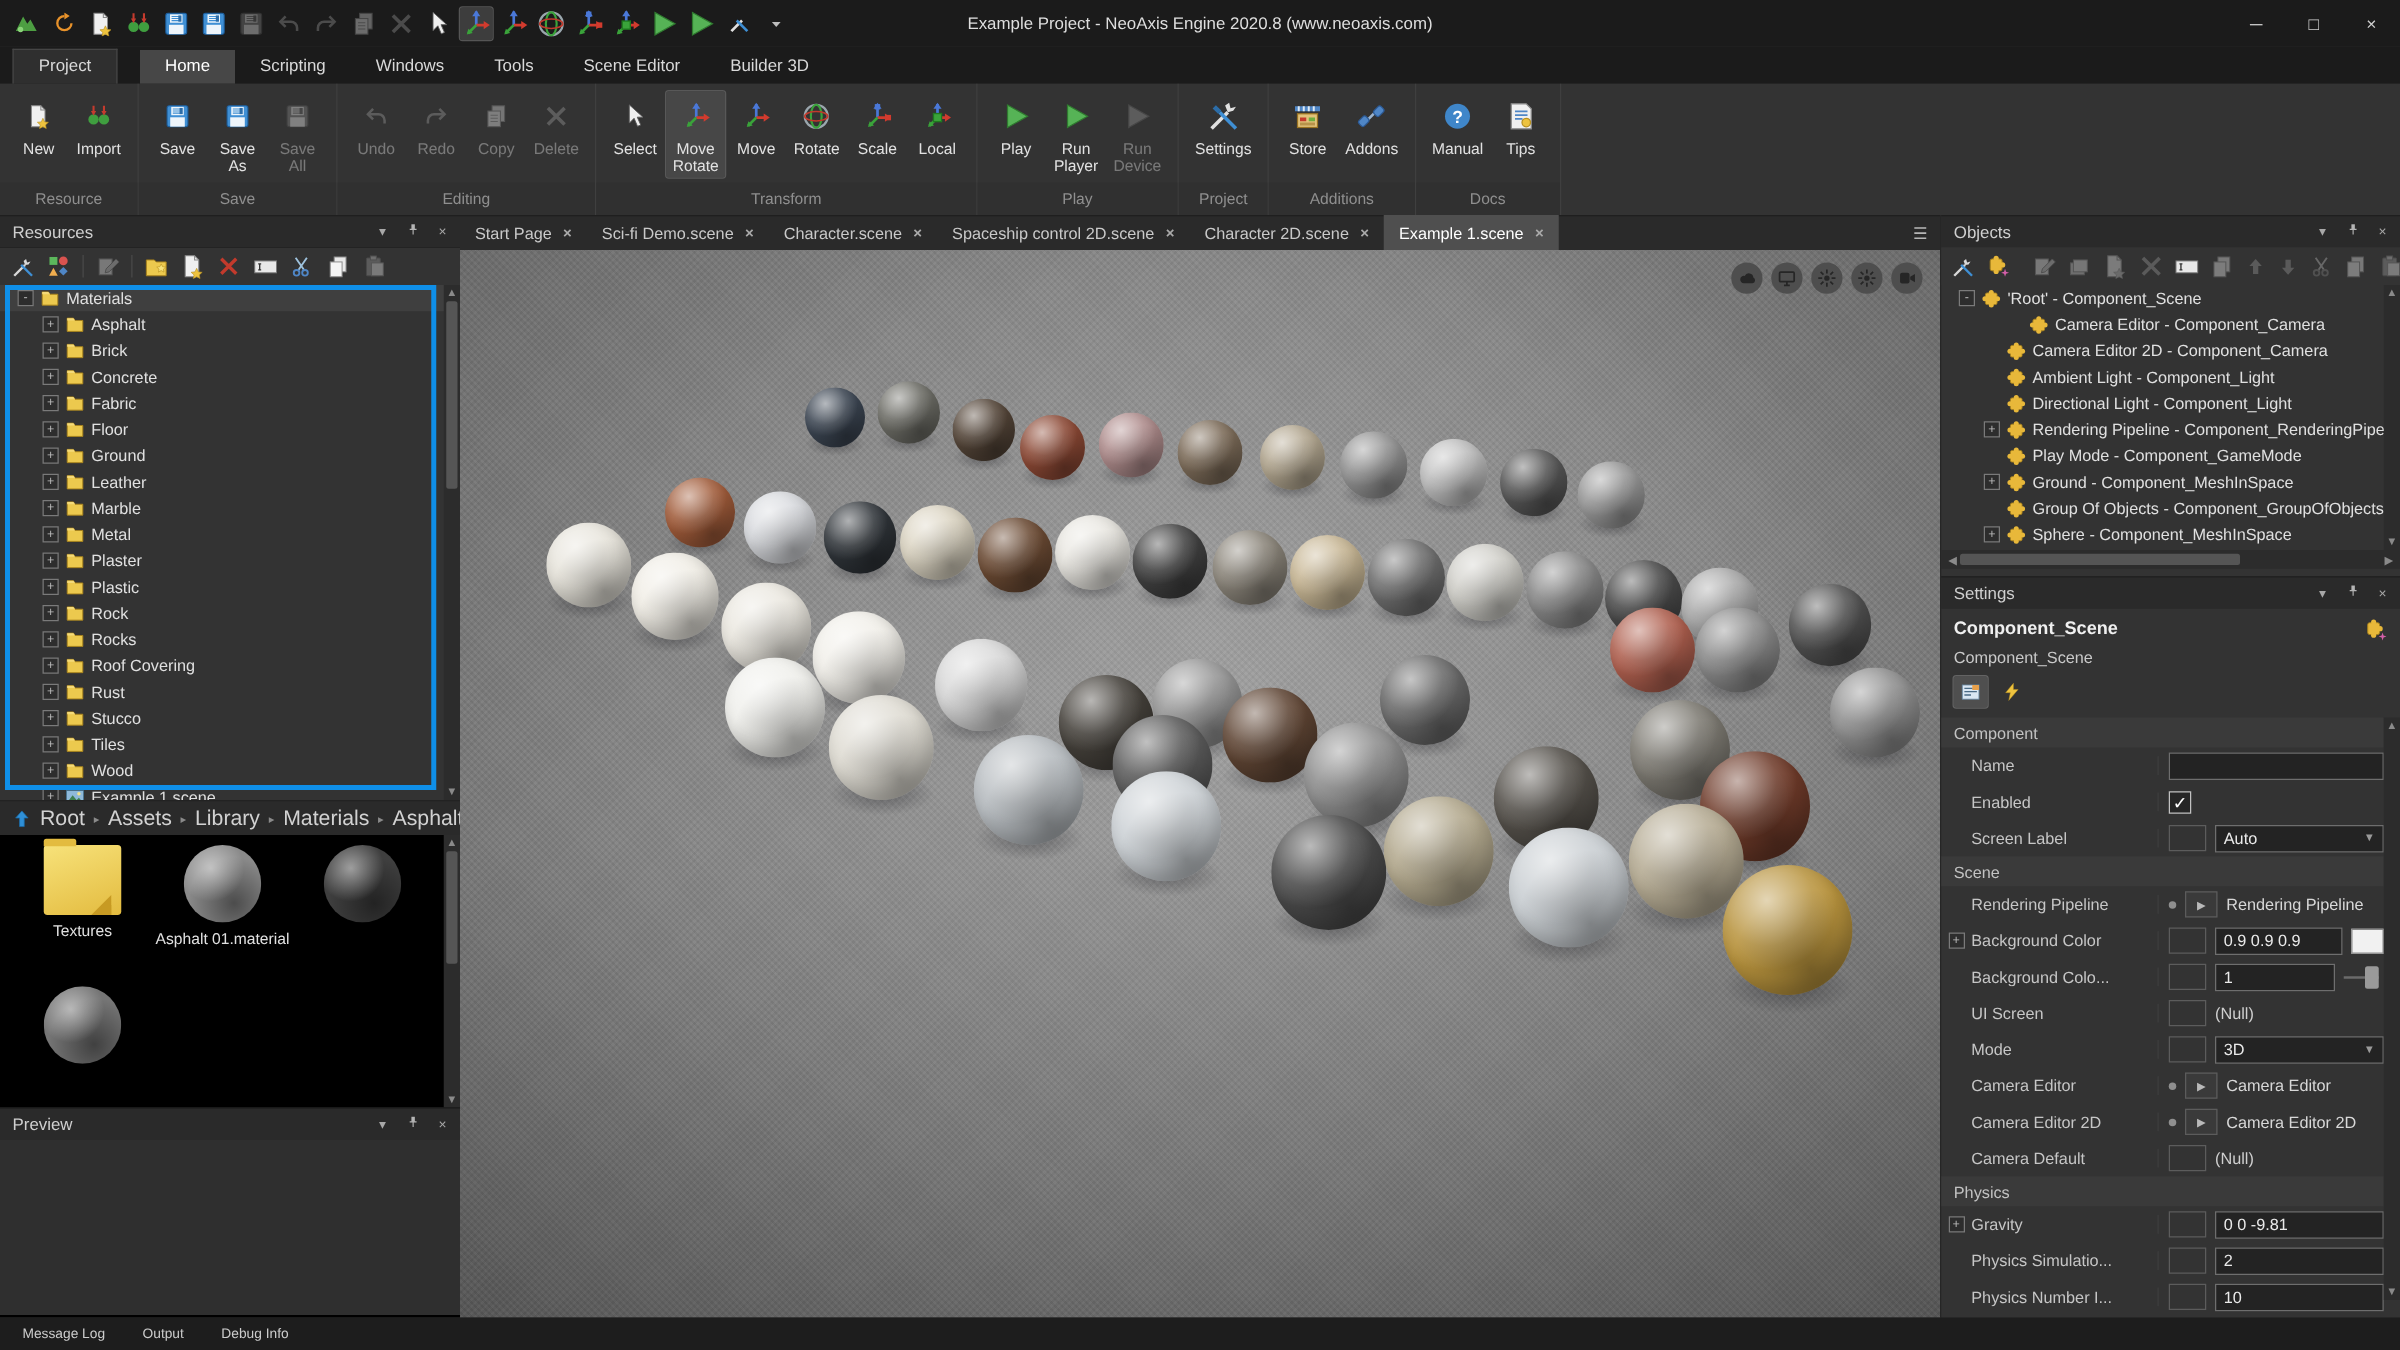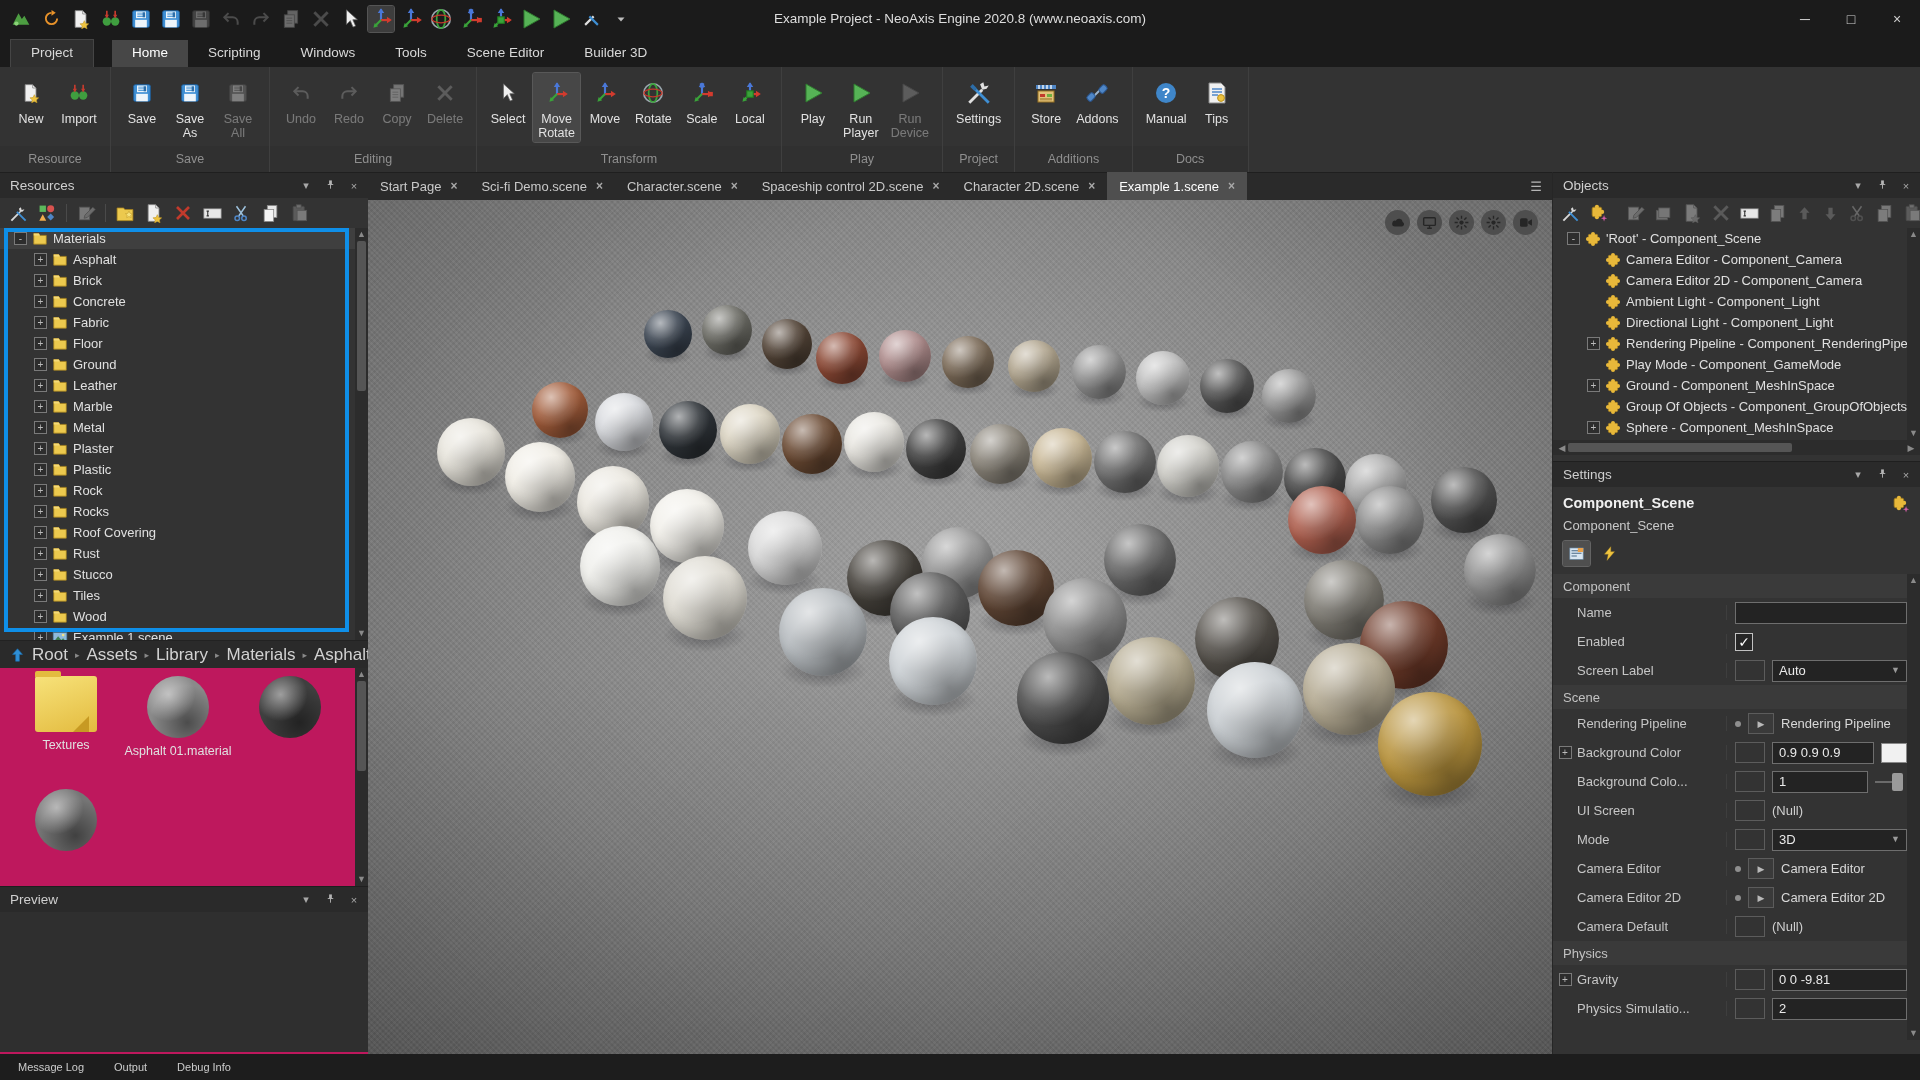--- a/index.html
+++ b/index.html
@@ -40,21 +40,21 @@
   
   .phead { height:26px; background:#2a2a2a; display:flex; align-items:center; padding:0 6px 0 10px; color:#cfcfcf; font-size:13.5px; border-top:1px solid #1f1f1f; }
   .phead .pbtns { margin-left:auto; display:flex; gap:8px; align-items:center; color:#a8a8a8; }
   .pbtn { font-size:11px; width:16px; text-align:center; }
   .ptoolbar { height:30px; background:#333; display:flex; align-items:center; gap:9px; padding:0 8px; }
   .tbi { width:20px; height:20px; display:flex; align-items:center; justify-content:center; }
   .tbi.disabled { filter:grayscale(1) opacity(.38); }
   .tbsep { width:1px; height:18px; background:#4a4a4a; }
 
   
-  .res-panel { position:absolute; left:0; top:172px; width:368px; height:882px; background:#be185d; }
+  .res-panel { position:absolute; left:0; top:172px; width:368px; height:882px; background:#000000; }
   .tree-wrap { position:relative; height:412px; overflow:hidden; background:#333; }
   .blue-box { position:absolute; left:4px; top:0; width:345px; height:404px; border:4px solid #0f8fe8; pointer-events:none; }
   .titem { height:21px; display:flex; align-items:center; gap:5px; color:#e0e0e0; font-size:13px; white-space:nowrap; }
   .titem.hl { background:#3f3f3f; }
   .expander { width:13px; height:13px; border:1px solid #7a7a7a; background:#2d2d2d; color:#bbb; font-size:10px;
               line-height:11px; text-align:center; flex:none; }
   .exp-none { width:13px; flex:none; }
   .vscroll { position:absolute; right:0; top:0; width:13px; background:#2c2c2c; display:flex; flex-direction:column; align-items:center; }
   .vs-arrow { color:#8a8a8a; font-size:9px; height:13px; line-height:13px; }
   .vs-thumb { width:9px; background:#555; border-radius:2px; }
@@ -1323,21 +1323,21 @@
             <svg width="16" height="16" viewBox="0 0 24 24">
               <rect x="5" y="5" width="14" height="14" rx="2" fill="#e8b83a" stroke="#a8821c"></rect>
               <circle cx="12" cy="4.4" r="3" fill="#e8b83a"></circle>
               <circle cx="19.6" cy="12" r="3" fill="#e8b83a"></circle>
               <circle cx="12" cy="19.6" r="3" fill="#e8b83a"></circle>
               <circle cx="4.4" cy="12" r="3" fill="#e8b83a"></circle>
             </svg>
           </span>
           <span class="tlabel">'Root' - Component_Scene</span>
         </div>
-        <div class="titem" style="height: 21px; padding-left: 34px;">
+        <div class="titem" style="height: 21px; padding-left: 52px;">
           <span class="exp-none"></span>
           <span class="icn">
             <svg width="16" height="16" viewBox="0 0 24 24">
               <rect x="5" y="5" width="14" height="14" rx="2" fill="#e8b83a" stroke="#a8821c"></rect>
               <circle cx="12" cy="4.4" r="3" fill="#e8b83a"></circle>
               <circle cx="19.6" cy="12" r="3" fill="#e8b83a"></circle>
               <circle cx="12" cy="19.6" r="3" fill="#e8b83a"></circle>
               <circle cx="4.4" cy="12" r="3" fill="#e8b83a"></circle>
             </svg>
           </span>
@@ -1610,20 +1610,28 @@
           </div>
         </div>
         <div class="prow">
           <div class="pexp"></div>
           <span class="plabel">Physics Simulatio...</span>
           <div class="pval">
             <span class="prebox"></span>
             <span class="pinput">2</span>
           </div>
         </div>
+        <div class="prow">
+          <div class="pexp"></div>
+          <span class="plabel">Physics Number I...</span>
+          <div class="pval">
+            <span class="prebox"></span>
+            <span class="pinput">10</span>
+          </div>
+        </div>
         <div class="vscroll" style="height:466px; top:0;">
         <span class="vs-arrow">▲</span>
         <span class="vs-arrow" style="margin-top:auto">▼</span>
       </div>
     </div>
   </div>
 
   <div class="statusbar" id="statusbar">
       <span class="sb-item">Message Log</span>
       <span class="sb-item">Output</span>

